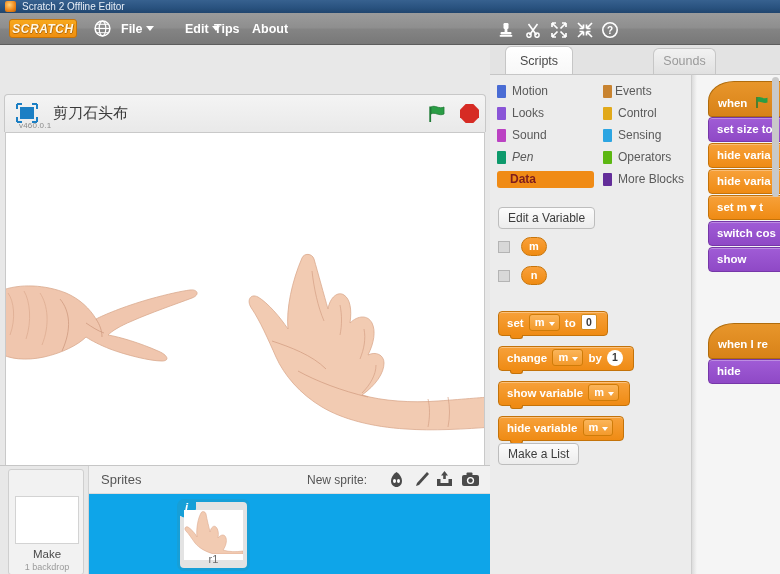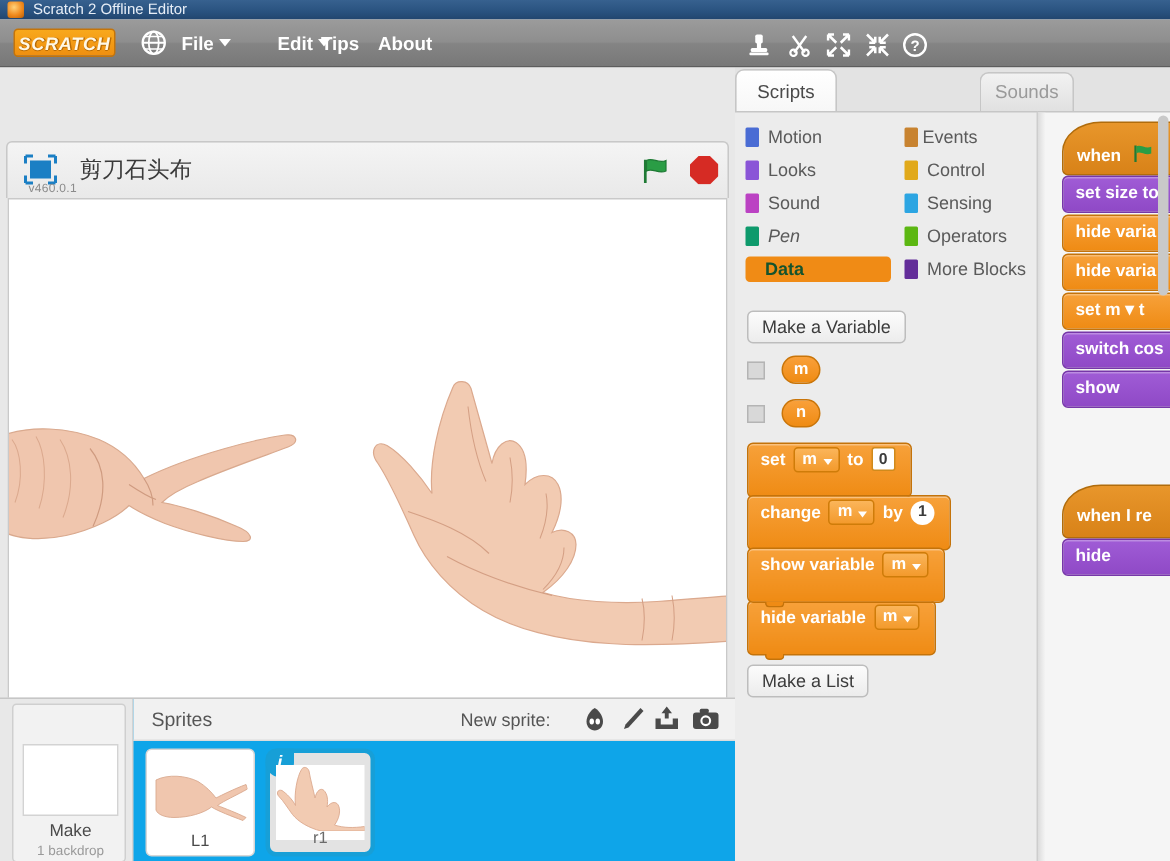--- a/index.html
+++ b/index.html
@@ -187,39 +187,39 @@
     background: linear-gradient(to bottom, #f2f2f2 0%, #e0e0e0 100%);
     border: 1px solid #c6c6c6; border-bottom: none;
     border-top-left-radius: 6px; border-top-right-radius: 6px;
     font-size: 12.5px; color: #9a9a9a; line-height: 25px; text-align: center;
     cursor: pointer;
   }
   .tab.active {
     background: linear-gradient(to bottom, #ffffff 0%, #f7f7f7 100%);
     color: #4a4a4a; top: 1px; height: 29px; line-height: 28px;
   }
-  .tab-scripts { left: 0; width: 68px; }
+  .tab-scripts { left: 15px; width: 68px; }
   .tab-costumes { left: 79px; width: 81px; }
   .tab-sounds { left: 163px; width: 63px; }
 
   .palette {
     position: absolute; left: 0; top: 29px; width: 202px; height: 500px;
     background: #ececec; border-right: 1px solid #cdcdcd;
     border-top: 1px solid #c6c6c6;
   }
   .cat-grid { position: absolute; left: 7px; top: 8px; width: 192px; }
   .cat {
     position: absolute; height: 17px; font-size: 12px; color: #5a5a5a;
     line-height: 17px; padding-left: 15px; cursor: pointer; white-space: nowrap;
   }
   .cat .swatch {
     position: absolute; left: 0; top: 2px; width: 9px; height: 13px; border-radius: 1px;
   }
   .cat.selected {
-    background: #f08b15; color: #14532d; font-weight: bold;
+    background: #f08b15; color: #7f1d1d; font-weight: bold;
     border-radius: 3px; width: 97px; padding-left: 13px;
   }
 
   .make-btn {
     position: absolute; height: 22px;
     background: linear-gradient(to bottom, #fcfcfc 0%, #ececec 100%);
     border: 1px solid #bdbdbd; border-radius: 4px;
     font-size: 12px; color: #3c3c3c; line-height: 20px; text-align: center;
     padding: 0 9px; cursor: pointer;
   }
@@ -233,27 +233,28 @@
     position: absolute; left: 23px; top: 1px; min-width: 26px; height: 19px;
     background: linear-gradient(to bottom, #f9a03a 0%, #ef8b13 100%);
     border: 1px solid #c97509; border-radius: 11px;
     color: #ffffff; font-size: 11px; font-weight: bold;
     line-height: 17px; text-align: center; padding: 0 7px;
     cursor: pointer;
   }
 
   
   .block {
-    position: absolute; height: 37px;
+    position: absolute; height: 25px;
     background: linear-gradient(to bottom, #f7a13a 0%, #ef8b14 100%);
     border: 1px solid #c4730a; border-radius: 4px;
     color: #ffffff; font-size: 11.5px; font-weight: bold;
     line-height: 23px; white-space: nowrap; padding: 0 8px;
     cursor: pointer;
     box-shadow: inset 0 1px 0 rgba(255,255,255,.35);
+    margin-top: 16px;
   }
   .block .nub {
     position: absolute; left: 11px; bottom: -4px;
     width: 13px; height: 4px; background: #ef8b14;
     border-left: 1px solid #c4730a; border-right: 1px solid #c4730a;
     border-bottom: 1px solid #c4730a;
     border-bottom-left-radius: 3px; border-bottom-right-radius: 3px;
   }
   .dropdown {
     display: inline-block; height: 17px; min-width: 22px;
@@ -511,33 +512,20 @@
         <span class="ns-icon ns-4">
           <svg width="19" height="19" viewBox="0 0 19 19">
             <rect x="1" y="5" width="17" height="11" rx="2" fill="#4a4a4a"></rect>
             <rect x="5.5" y="2.5" width="6" height="3" rx="1" fill="#4a4a4a"></rect>
             <circle cx="9.5" cy="10.5" r="3.6" fill="#ffffff"></circle>
             <circle cx="9.5" cy="10.5" r="2.2" fill="#4a4a4a"></circle>
           </svg>
         </span>
       </div>
 
-      <div class="sprite-item sp-1">
-        <div class="sprite-thumb-box">
-          <svg width="64" height="48" viewBox="0 0 64 48">
-            <g fill="#f0c6ae" stroke="#d9a98e" stroke-width="0.6">
-              <path d="M2 16 C10 12 22 13 30 17 C35 20 39 24 42 28
-                       C46 26 54 22 62 19 L63 22 C56 26 47 30 43 33
-                       C48 35 56 38 62 41 L60 43 C52 40 44 37 39 34
-                       C34 38 24 41 14 41 C8 41 3 39 2 36 Z"></path>
-            </g>
-          </svg>
-        </div>
-        <div class="sprite-name">L1</div>
-      </div>
 
       <div class="sprite-item sp-2 selected">
         <div class="info-badge">i</div>
         <div class="sprite-thumb-box">
           <svg width="60" height="44" viewBox="0 0 60 44">
             <g fill="#f2cbb2" stroke="#dba98e" stroke-width="0.6">
               <path d="M17 3 C18 1 21 1 22 4 C23 10 25 17 26 22
                        C27 17 30 15 32 17 C34 19 35 23 34 28
                        C37 24 41 24 42 28 C43 31 42 36 39 40
                        C45 42 52 42 59 41 L59 44 L30 44
@@ -598,21 +586,21 @@
         <div class="cat" style="left:106px; top:66px;">
           <i class="swatch" style="background:#5cb712;"></i>
           <span>Operators</span>
         </div>
         <div class="cat" style="left:106px; top:88px;">
           <i class="swatch" style="background:#632d99;"></i>
           <span>More Blocks</span>
         </div>
       </div>
 
-      <div class="make-btn" style="left:8px; top:132px;">Make a Variable</div>
+      <div class="make-btn" style="left:8px; top:132px;">Edit a Variable</div>
 
       <div class="var-row" style="top:161px;">
         <span class="var-check"></span>
         <span class="var-oval">m</span>
       </div>
       <div class="var-row" style="top:190px;">
         <span class="var-check"></span>
         <span class="var-oval">n</span>
       </div>
 

